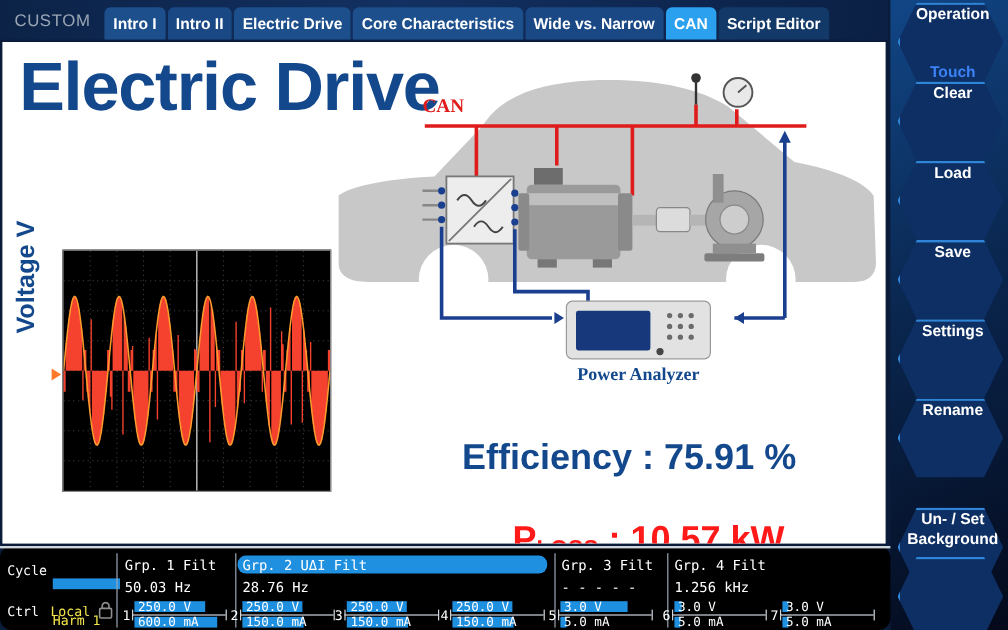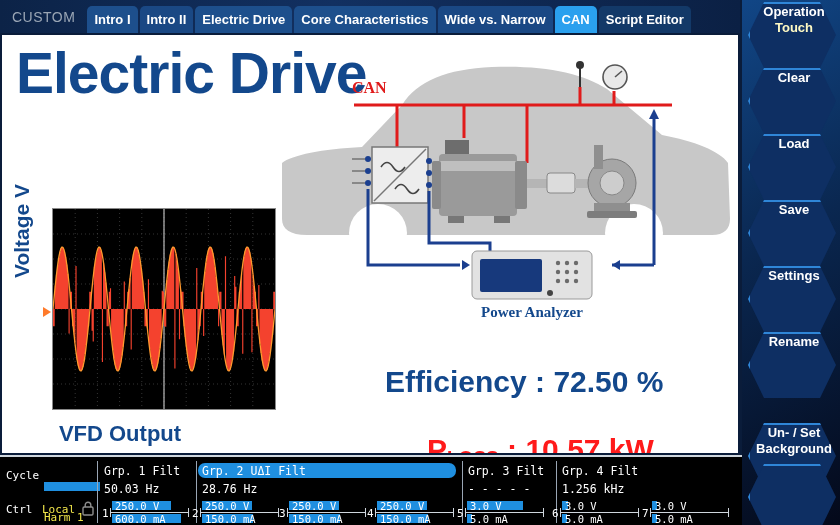--- a/index.html
+++ b/index.html
@@ -43,26 +43,26 @@
   
   .sidebar{position:absolute;left:742px;top:0;width:98px;height:525px;
     background:linear-gradient(180deg,#0d2f66 0%,#0a2characters 0%,#07132b 100%);}
   .sidebar{background:linear-gradient(160deg,#10417f 0%,#0b2photo 0%,#06101f 100%);}
   .sidebar{background:linear-gradient(150deg,#114686 0%,#0a2750 45%,#04091a 100%);}
   .sbtn{position:absolute;left:6px;width:88px;height:66px;
     background:#0e2f63;border:2px solid #2f86d8;
     clip-path:polygon(16px 0,72px 0,88px 33px,72px 66px,16px 66px,0 33px);
     display:flex;flex-direction:column;align-items:center;
     color:#ffffff;font-size:13px;font-weight:bold;text-align:center;line-height:1.25;}
-  .sbtn .sub2{color:#fef9c3;}
+  .sbtn .sub2{color:#3b82f6;margin-top:32px;}
   .sbtn.empty{}
 
   
   .status{position:absolute;left:0;top:455px;width:742px;height:70px;background:#000;
-    font-family:"DejaVu Sans Mono",monospace;color:#ffffff;}
+    font-family:"DejaVu Sans Mono",monospace;color:#ffffff;border-radius:10px;}
   .status .topline{position:absolute;left:0;top:0;width:742px;height:2px;background:#cfd6dd;}
   .sep{position:absolute;top:6px;width:1px;height:62px;background:#9aa6b5;}
   .cyc-lab{position:absolute;color:#ffffff;font-size:11px;}
   .yel{color:#f2e64a;}
   .blue-bar{position:absolute;background:#1f8fe0;}
   .grp-head{position:absolute;color:#ffffff;font-size:11.5px;white-space:nowrap;}
   .grp-freq{position:absolute;color:#ffffff;font-size:11.5px;white-space:nowrap;}
   .grp-hl{position:absolute;background:#1f8fe0;border-radius:7px;}
   .chn{position:absolute;font-size:11px;color:#ffffff;}
   .chline{position:absolute;height:1px;background:#cfd6dd;}
@@ -211,24 +211,23 @@
             <line y1="100" y2="100" x1="0" x2="222" stroke="#4a4a4a" stroke-width="0.7" stroke-dasharray="1,3"></line>
             <line y1="125" y2="125" x1="0" x2="222" stroke="#4a4a4a" stroke-width="0.7" stroke-dasharray="1,3"></line>
             <line y1="150" y2="150" x1="0" x2="222" stroke="#4a4a4a" stroke-width="0.7" stroke-dasharray="1,3"></line>
             <line y1="175" y2="175" x1="0" x2="222" stroke="#4a4a4a" stroke-width="0.7" stroke-dasharray="1,3"></line>
             <line x1="111" x2="111" y1="0" y2="200" stroke="#bdbdbd" stroke-width="1.2"></line>
             <path d="M0.00,100.00L0.00,117.36M1.15,100.00L1.15,117.36M2.30,76.40L2.30,100.00M3.45,65.72L3.45,100.00M4.60,56.35L4.60,100.00M5.75,48.63L5.75,100.00M6.90,42.87L6.90,100.00M8.05,39.28L8.05,100.00M9.20,38.00L9.20,100.00M10.35,39.08L10.35,100.00M11.50,42.47L11.50,100.00M12.65,48.05L12.65,100.00M13.80,55.60L13.80,100.00M14.95,64.85L14.95,100.00M16.10,100.00L16.10,124.57M17.25,82.64L17.25,100.00M18.40,82.64L18.40,100.00M19.55,100.00L19.55,117.36M20.70,100.00L20.70,122.63M21.85,100.00L21.85,133.40M23.00,57.10L23.00,100.00M24.15,100.00L24.15,150.77M25.30,100.00L25.30,156.71M26.45,100.00L26.45,160.50M27.60,100.00L27.60,161.98M28.75,100.00L28.75,161.11M29.90,100.00L29.90,157.91M31.05,100.00L31.05,152.52M32.20,100.00L32.20,145.12M33.35,100.00L33.35,136.02M34.50,100.00L34.50,125.54M35.65,100.00L35.65,117.36M36.80,82.64L36.80,100.00M37.95,82.64L37.95,100.00M39.10,100.00L39.10,121.64M40.25,100.00L40.25,132.51M41.40,57.87L41.40,100.00M42.55,49.84L42.55,100.00M43.70,43.72L43.70,100.00M44.85,39.74L44.85,100.00M46.00,38.06L46.00,100.00M47.15,38.72L47.15,100.00M48.30,41.72L48.30,100.00M49.45,100.00L49.45,153.07M50.60,54.16L50.60,100.00M51.75,63.13L51.75,100.00M52.90,73.51L52.90,100.00M54.05,100.00L54.05,117.36M55.20,100.00L55.20,117.36M56.35,82.64L56.35,100.00M57.50,79.35L57.50,100.00M58.65,100.00L58.65,131.61M59.80,100.00L59.80,141.36M60.95,100.00L60.95,149.53M62.10,100.00L62.10,155.83M63.25,100.00L63.25,160.00M64.40,100.00L64.40,161.89M65.55,100.00L65.55,161.43M66.70,100.00L66.70,158.63M67.85,100.00L67.85,153.61M69.00,100.00L69.00,146.54M70.15,100.00L70.15,137.71M71.30,72.56L71.30,100.00M72.45,100.00L72.45,117.36M73.60,100.00L73.60,117.36M74.75,82.64L74.75,100.00M75.90,80.34L75.90,100.00M77.05,69.30L77.05,100.00M78.20,100.00L78.20,140.57M79.35,51.11L79.35,100.00M80.50,44.64L80.50,100.00M81.65,40.27L81.65,100.00M82.80,38.18L82.80,100.00M83.95,38.44L83.95,100.00M85.10,41.03L85.10,100.00M86.25,45.87L86.25,100.00M87.40,52.77L87.40,100.00M88.55,61.46L88.55,100.00M89.70,71.62L89.70,100.00M90.85,82.64L90.85,100.00M92.00,100.00L92.00,117.36M93.15,100.00L93.15,117.36M94.30,100.00L94.30,118.66M95.45,70.22L95.45,100.00M96.60,100.00L96.60,139.76M97.75,100.00L97.75,148.24M98.90,100.00L98.90,154.88M100.05,100.00L100.05,159.43M101.20,100.00L101.20,161.73M102.35,100.00L102.35,161.68M103.50,100.00L103.50,159.28M104.65,100.00L104.65,154.63M105.80,100.00L105.80,147.91M106.95,100.00L106.95,139.36M108.10,100.00L108.10,129.31M109.25,81.84L109.25,100.00M110.40,82.64L110.40,100.00M111.55,100.00L111.55,117.36M112.70,100.00L112.70,117.65M113.85,71.15L113.85,100.00M115.00,61.05L115.00,100.00M116.15,52.43L116.15,100.00M117.30,45.62L117.30,100.00M118.45,40.87L118.45,100.00M119.60,38.38L119.60,100.00M120.75,38.22L120.75,100.00M121.90,100.00L121.90,159.58M123.05,44.88L123.05,100.00M124.20,51.43L124.20,100.00M125.35,59.83L125.35,100.00M126.50,100.00L126.50,130.24M127.65,80.84L127.65,100.00M128.80,82.64L128.80,100.00M129.95,82.64L129.95,100.00M131.10,100.00L131.10,117.36M132.25,100.00L132.25,127.91M133.40,100.00L133.40,138.12M134.55,100.00L134.55,146.89M135.70,100.00L135.70,153.87M136.85,100.00L136.85,158.80M138.00,100.00L138.00,161.50M139.15,100.00L139.15,161.86M140.30,100.00L140.30,159.86M141.45,100.00L141.45,155.60M142.60,100.00L142.60,149.21M143.75,59.04L143.75,100.00M144.90,100.00L144.90,131.15M146.05,100.00L146.05,120.16M147.20,100.00L147.20,117.36M148.35,82.64L148.35,100.00M149.50,82.64L149.50,100.00M150.65,100.00L150.65,126.97M151.80,62.71L151.80,100.00M152.95,53.81L152.95,100.00M154.10,46.66L154.10,100.00M155.25,41.54L155.25,100.00M156.40,38.64L156.40,100.00M157.55,38.08L157.55,100.00M158.70,39.87L158.70,100.00M159.85,43.95L159.85,100.00M161.00,50.15L161.00,100.00M162.15,58.25L162.15,100.00M163.30,67.94L163.30,100.00M164.45,78.85L164.45,100.00M165.60,100.00L165.60,117.36M166.75,82.64L166.75,100.00M167.90,82.64L167.90,100.00M169.05,100.00L169.05,126.02M170.20,100.00L170.20,136.44M171.35,100.00L171.35,145.48M172.50,47.21L172.50,100.00M173.65,100.00L173.65,158.10M174.80,100.00L174.80,161.19M175.95,100.00L175.95,161.96M177.10,100.00L177.10,160.38M178.25,100.00L178.25,156.50M179.40,100.00L179.40,150.47M180.55,100.00L180.55,142.52M181.70,67.05L181.70,100.00M182.85,77.86L182.85,100.00M184.00,100.00L184.00,117.36M185.15,100.00L185.15,117.36M186.30,82.64L186.30,100.00M187.45,74.94L187.45,100.00M188.60,64.41L188.60,100.00M189.75,100.00L189.75,144.76M190.90,47.76L190.90,100.00M192.05,42.28L192.05,100.00M193.20,38.98L193.20,100.00M194.35,38.01L194.35,100.00M195.50,39.39L195.50,100.00M196.65,43.08L196.65,100.00M197.80,48.93L197.80,100.00M198.95,100.00L198.95,143.28M200.10,66.16L200.10,100.00M201.25,76.88L201.25,100.00M202.40,82.64L202.40,100.00M203.55,100.00L203.55,117.36M204.70,100.00L204.70,117.36M205.85,75.91L205.85,100.00M207.00,100.00L207.00,134.72M208.15,100.00L208.15,144.03M209.30,100.00L209.30,151.66M210.45,100.00L210.45,157.33M211.60,100.00L211.60,160.82M212.75,100.00L212.75,162.00M213.90,100.00L213.90,160.82M215.05,100.00L215.05,157.33M216.20,100.00L216.20,151.66M217.35,100.00L217.35,144.03M218.50,100.00L218.50,134.72M219.65,100.00L219.65,124.09M220.80,82.64L220.80,100.00M221.95,82.64L221.95,100.00" stroke="#f4422e" stroke-width="1.15" fill="none"></path>
             <path d="M0,100.00L1,89.52L2,79.35L3,69.76L4,61.05L5,53.46L6,47.21L7,42.47L8,39.39L9,38.06L10,38.50L11,40.72L12,44.64L13,50.15L14,57.10L15,65.28L16,74.46L17,84.38L18,94.74L19,105.26L20,115.62L21,125.54L22,134.72L23,142.90L24,149.85L25,155.36L26,159.28L27,161.50L28,161.94L29,160.61L30,157.53L31,152.79L32,146.54L33,138.95L34,130.24L35,120.65L36,110.48L37,100.00L38,89.52L39,79.35L40,69.76L41,61.05L42,53.46L43,47.21L44,42.47L45,39.39L46,38.06L47,38.50L48,40.72L49,44.64L50,50.15L51,57.10L52,65.28L53,74.46L54,84.38L55,94.74L56,105.26L57,115.62L58,125.54L59,134.72L60,142.90L61,149.85L62,155.36L63,159.28L64,161.50L65,161.94L66,160.61L67,157.53L68,152.79L69,146.54L70,138.95L71,130.24L72,120.65L73,110.48L74,100.00L75,89.52L76,79.35L77,69.76L78,61.05L79,53.46L80,47.21L81,42.47L82,39.39L83,38.06L84,38.50L85,40.72L86,44.64L87,50.15L88,57.10L89,65.28L90,74.46L91,84.38L92,94.74L93,105.26L94,115.62L95,125.54L96,134.72L97,142.90L98,149.85L99,155.36L100,159.28L101,161.50L102,161.94L103,160.61L104,157.53L105,152.79L106,146.54L107,138.95L108,130.24L109,120.65L110,110.48L111,100.00L112,89.52L113,79.35L114,69.76L115,61.05L116,53.46L117,47.21L118,42.47L119,39.39L120,38.06L121,38.50L122,40.72L123,44.64L124,50.15L125,57.10L126,65.28L127,74.46L128,84.38L129,94.74L130,105.26L131,115.62L132,125.54L133,134.72L134,142.90L135,149.85L136,155.36L137,159.28L138,161.50L139,161.94L140,160.61L141,157.53L142,152.79L143,146.54L144,138.95L145,130.24L146,120.65L147,110.48L148,100.00L149,89.52L150,79.35L151,69.76L152,61.05L153,53.46L154,47.21L155,42.47L156,39.39L157,38.06L158,38.50L159,40.72L160,44.64L161,50.15L162,57.10L163,65.28L164,74.46L165,84.38L166,94.74L167,105.26L168,115.62L169,125.54L170,134.72L171,142.90L172,149.85L173,155.36L174,159.28L175,161.50L176,161.94L177,160.61L178,157.53L179,152.79L180,146.54L181,138.95L182,130.24L183,120.65L184,110.48L185,100.00L186,89.52L187,79.35L188,69.76L189,61.05L190,53.46L191,47.21L192,42.47L193,39.39L194,38.06L195,38.50L196,40.72L197,44.64L198,50.15L199,57.10L200,65.28L201,74.46L202,84.38L203,94.74L204,105.26L205,115.62L206,125.54L207,134.72L208,142.90L209,149.85L210,155.36L211,159.28L212,161.50L213,161.94L214,160.61L215,157.53L216,152.79L217,146.54L218,138.95L219,130.24L220,120.65L221,110.48L222,100.00" stroke="#ff9a2e" stroke-width="1.3" fill="none"></path>
           </svg>
       </div>
     </div>
-    <div class="vfd">VFD Output</div>
 
     <div class="eff">
-      <span>Efficiency : </span><span>72.50 %</span>
+      <span>Efficiency : </span><span>75.91 %</span>
     </div>
     <div class="ploss">
       <span>P</span><span class="sub">LOSS</span><span> : </span><span>10.57 kW</span>
     </div>
   </div>
 
   <div class="sidebar">
     <div id="sidebar-host">
         <div class="sbtn" style="top: 2px;">
           <span>Operation</span>

